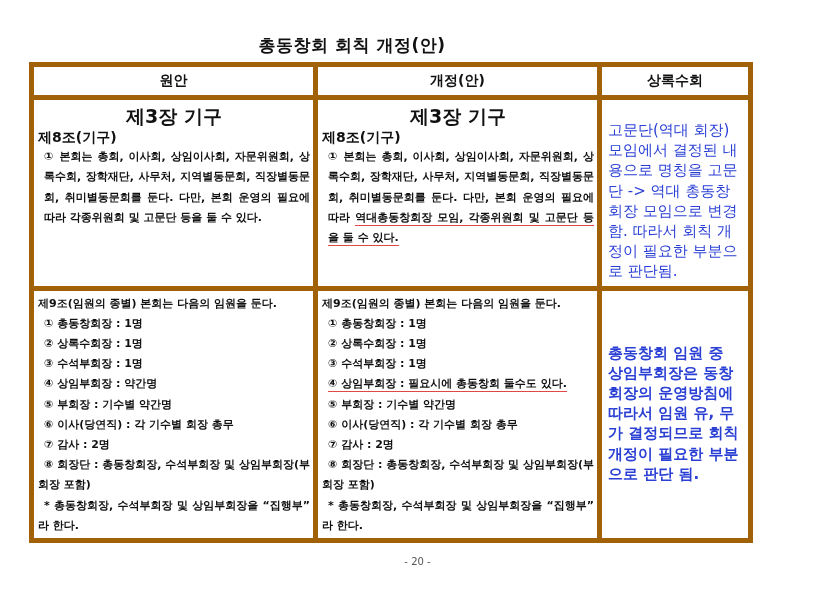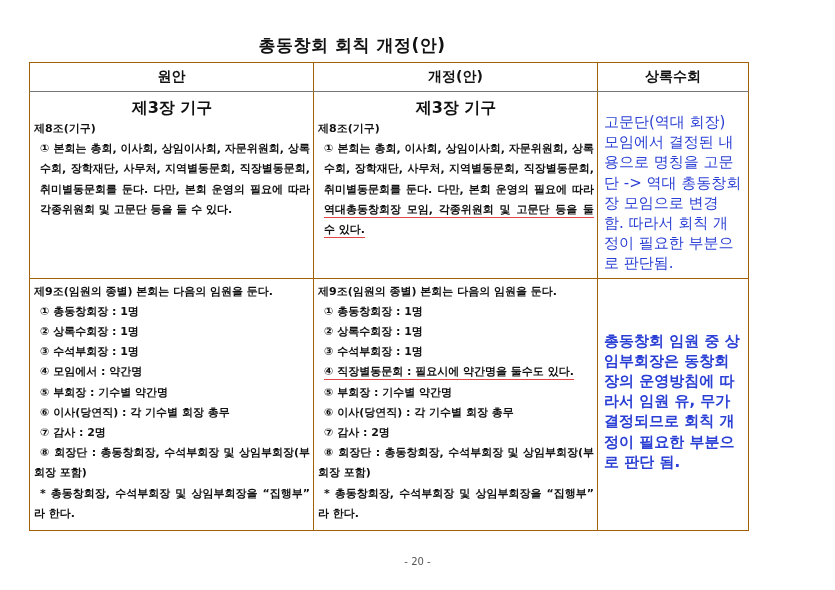--- a/index.html
+++ b/index.html
@@ -2,28 +2,28 @@
 <html><head>
 <meta charset="utf-8">
 <style>
   html, body { margin:0; padding:0; background:#ffffff; }
   body { width:835px; height:590px; position:relative; overflow:hidden;
          font-family:"DejaVu Sans", sans-serif; color:#111; }
   .title { position:absolute; top:34px; left:0; width:704px; text-align:center;
            font-size:17px; font-weight:bold; letter-spacing:0.5px; }
   table.rev { position:absolute; top:62px; left:29px; width:719px;
               border-collapse:collapse; table-layout:fixed; }
-  table.rev td, table.rev th { border:1px solid #a16207; vertical-align:top; padding:0; }
+  table.rev td, table.rev th { border:5px solid #a16207; vertical-align:top; padding:0; }
   table.rev th { height:28px; font-size:14px; font-weight:bold; text-align:center;
                  vertical-align:middle; border-bottom:1.5px solid #777; }
   col.c1 { width:284px; } col.c2 { width:284px; } col.c3 { width:151px; }
   .cell { padding:3px 3px 2px 4px; font-size:11px; font-weight:bold; line-height:20.2px;
           text-align:justify; }
-  .chap { text-align:center; font-size:16px; font-weight:bold; line-height:22px; margin-top:2px; }
-  .art { font-size:11px; }
+  .chap { text-align:center; font-size:19px; font-weight:bold; line-height:22px; margin-top:2px; }
+  .art { font-size:14px; }
   .ind { padding-left:6px; }
   .u { border-bottom:1.5px solid #e04848; padding-bottom:1px; }
   .reason { padding:20px 6px 4px 6px; font-size:15px; font-weight:normal; color:#2a3fd4;
             line-height:20.2px; }
   .reason2 { padding-top:52px;font-weight:bold; }
   .page { position:absolute; top:556px; left:0; width:835px; text-align:center;
           font-size:10px; color:#555; }
 </style>
 </head>
 <body>
@@ -61,35 +61,35 @@
       <div class="reason">고문단(역대 회장) 모임에서 결정된 내용으로 명칭을 고문단 -&gt; 역대 총동창회장 모임으로 변경 함. 따라서 회칙 개정이 필요한 부분으로 판단됨.</div>
     </td>
   </tr>
   <tr style="height:252px;">
     <td>
       <div class="cell">
         <div>제9조(임원의 종별) 본회는 다음의 임원을 둔다.</div>
         <div class="ind">① 총동창회장 : 1명</div>
         <div class="ind">② 상록수회장 : 1명</div>
         <div class="ind">③ 수석부회장 : 1명</div>
-        <div class="ind">④ 모임에서 : 약간명</div>
+        <div class="ind">④ 상임부회장 : 약간명</div>
         <div class="ind">⑤ 부회장 : 기수별 약간명</div>
         <div class="ind">⑥ 이사(당연직) : 각 기수별 회장 총무</div>
         <div class="ind">⑦ 감사 : 2명</div>
         <div class="ind" style="padding-left:0;text-indent:6px;">⑧ 회장단 : 총동창회장, 수석부회장 및 상임부회장(부회장 포함)</div>
         <div style="text-indent:6px;">* 총동창회장, 수석부회장 및 상임부회장을 “집행부” 라 한다.</div>
       </div>
     </td>
     <td>
       <div class="cell">
         <div>제9조(임원의 종별) 본회는 다음의 임원을 둔다.</div>
         <div class="ind">① 총동창회장 : 1명</div>
         <div class="ind">② 상록수회장 : 1명</div>
         <div class="ind">③ 수석부회장 : 1명</div>
-        <div class="ind"><span class="u">④ 직장별동문회 : 필요시에 약간명을 둘수도 있다.</span></div>
+        <div class="ind"><span class="u">④ 상임부회장 : 필요시에 총동창회 둘수도 있다.</span></div>
         <div class="ind">⑤ 부회장 : 기수별 약간명</div>
         <div class="ind">⑥ 이사(당연직) : 각 기수별 회장 총무</div>
         <div class="ind">⑦ 감사 : 2명</div>
         <div style="text-indent:6px;">⑧ 회장단 : 총동창회장, 수석부회장 및 상임부회장(부회장 포함)</div>
         <div style="text-indent:6px;">* 총동창회장, 수석부회장 및 상임부회장을 “집행부” 라 한다.</div>
       </div>
     </td>
     <td>
       <div class="reason reason2">총동창회 임원 중 상임부회장은 동창회장의 운영방침에 따라서 임원 유, 무가 결정되므로 회칙 개정이 필요한 부분으로 판단 됨.</div>
     </td>

